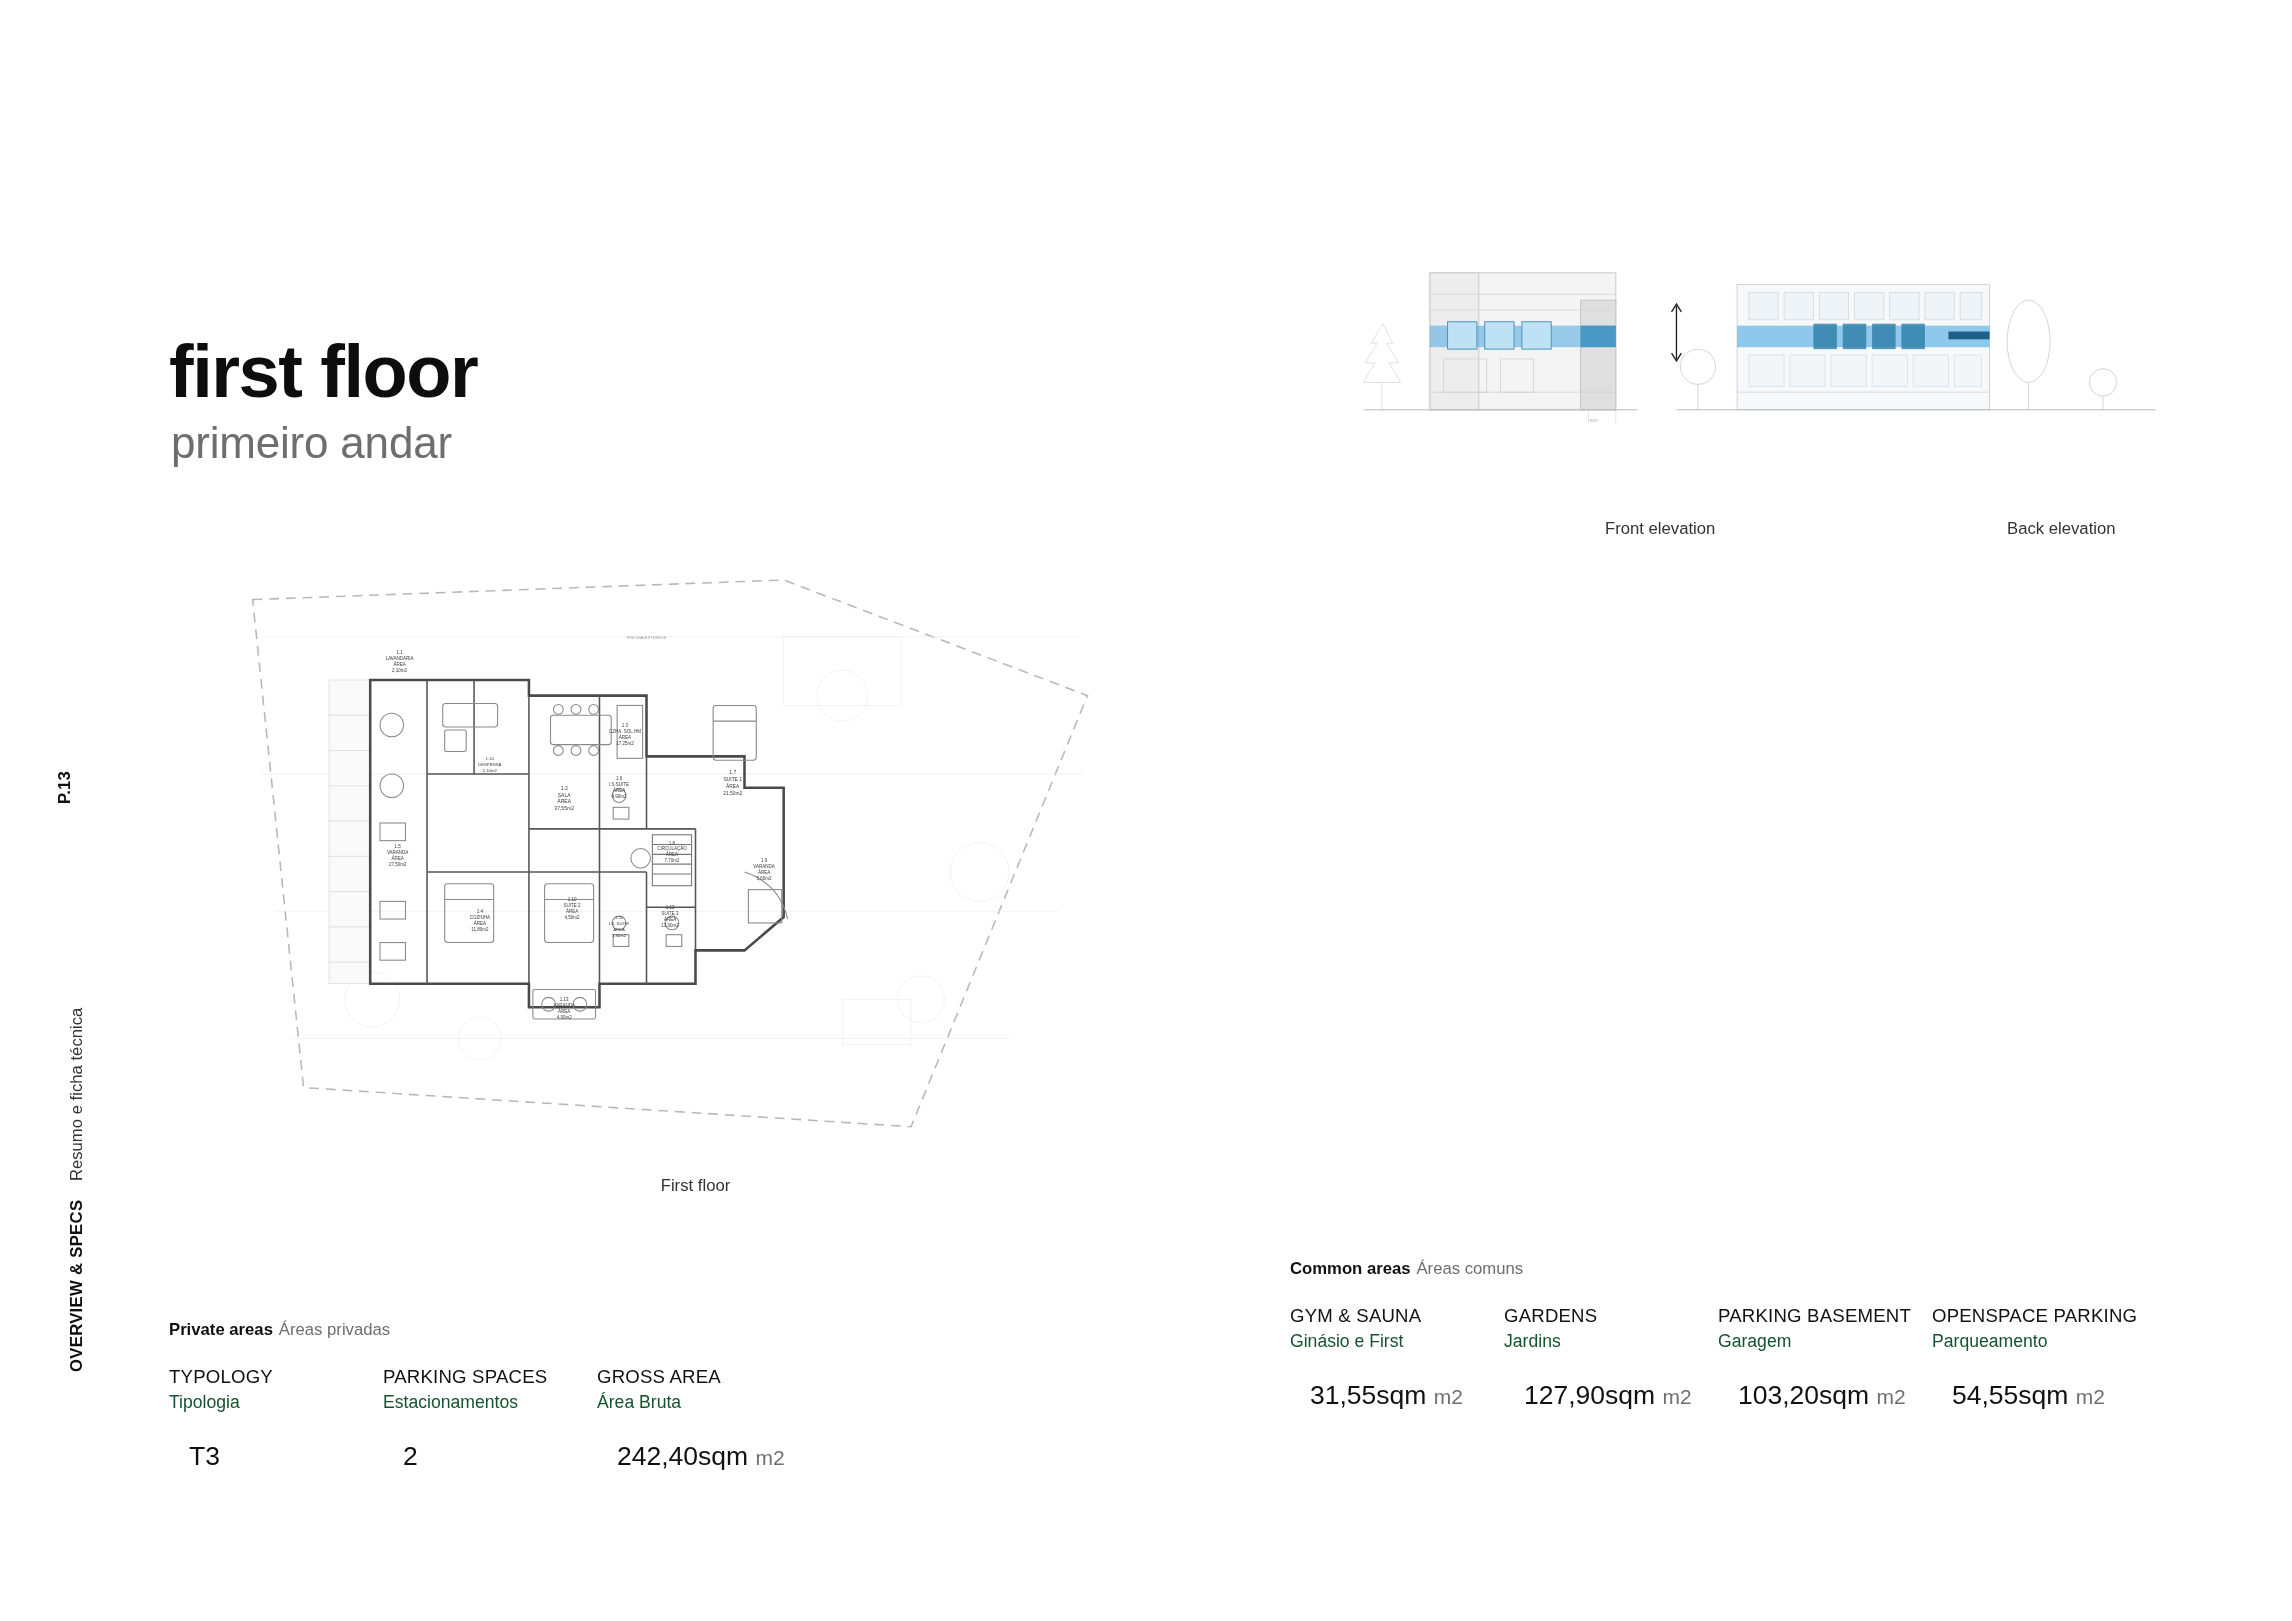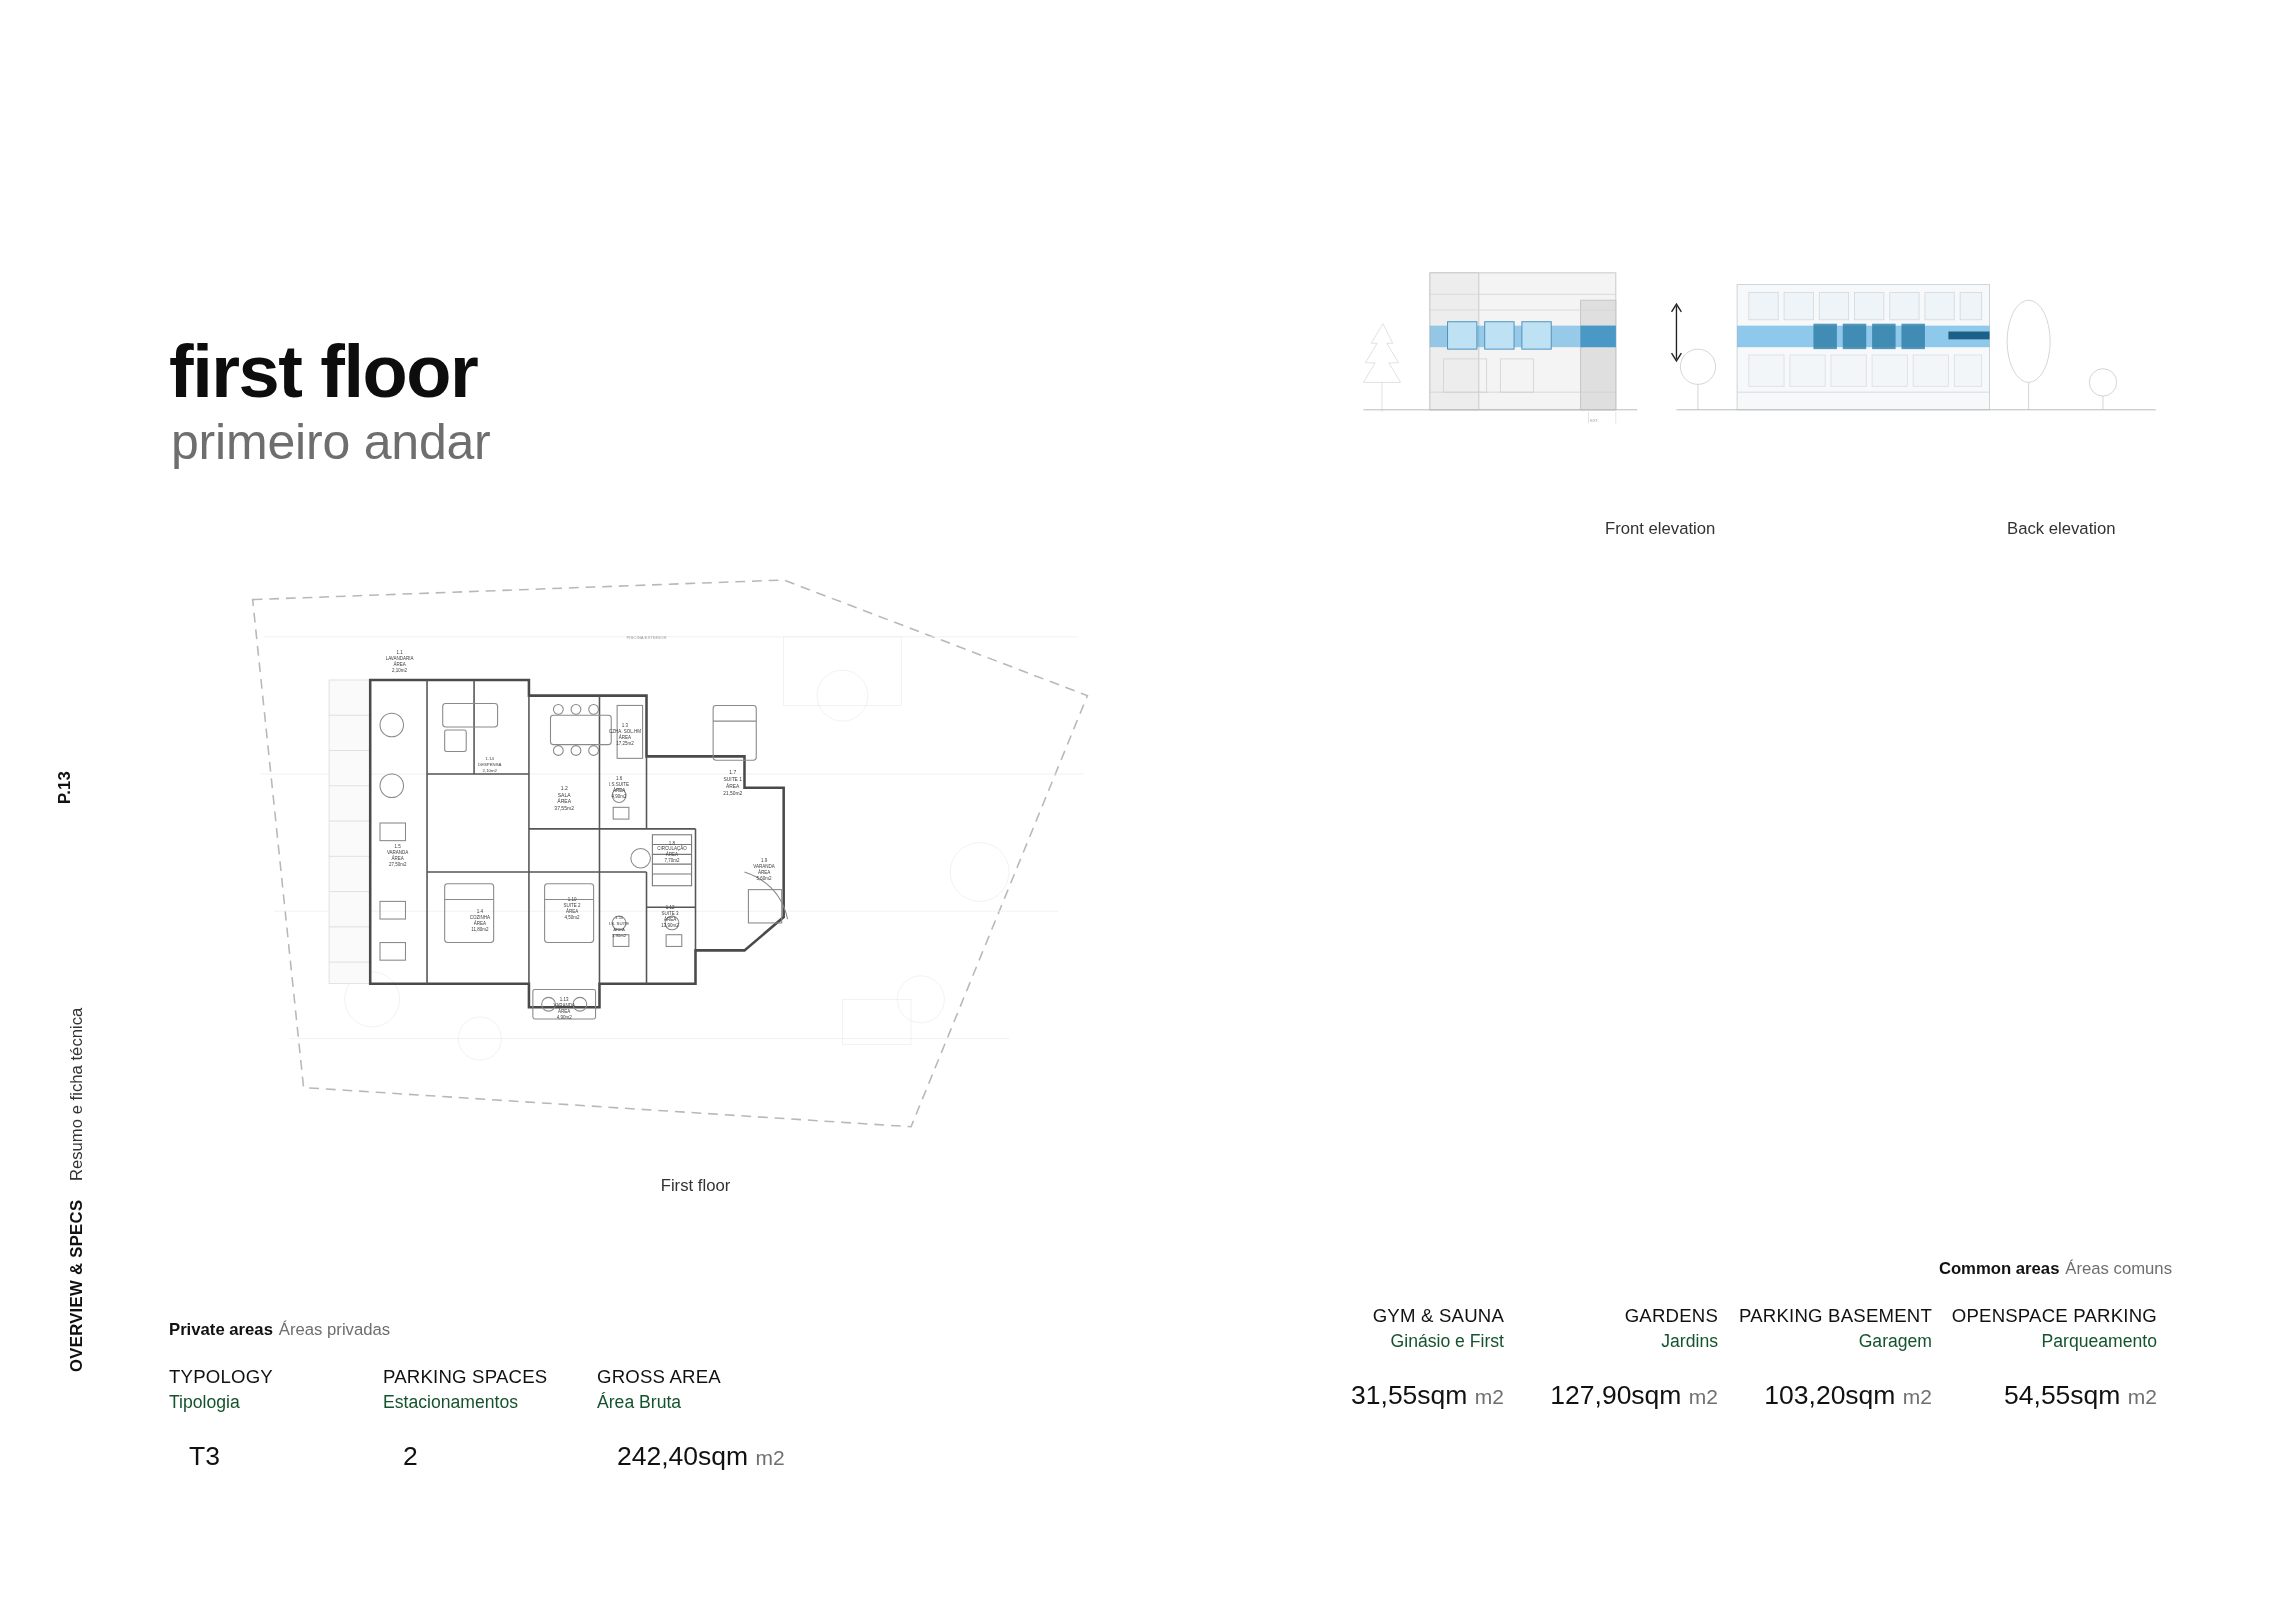--- a/index.html
+++ b/index.html
@@ -64,21 +64,21 @@
   .heading h1 {
     margin: 0;
     font-size: 74px;
     line-height: 82px;
     font-weight: bold;
     letter-spacing: -1.5px;
     color: #0d0d0d;
   }
   .heading h2 {
     margin: 5.9px 0 0 2px;
-    font-size: 50px;
+    font-size: 44px;
     line-height: 47px;
     font-weight: normal;
     color: #6e6e6e;
     letter-spacing: -0.2px;
   }
 
   
   .elevations {
     position: absolute;
     left: 1353px;
@@ -125,21 +125,20 @@
     position: absolute;
     left: 169px;
     top: 1320px;
     width: 882px;
   }
   .specs-right {
     position: absolute;
     left: 1290px;
     top: 1259px;
     width: 882px;
-    text-align: right;
   }
   .spec-head {
     font-size: 16.7px;
     margin-bottom: 25.5px;
     white-space: nowrap;
   }
   .spec-head .en { font-weight: bold; color: #111; }
   .spec-head .pt { color: #6e6e6e; margin-left: 5.9px; }
 
   .spec-cols {

